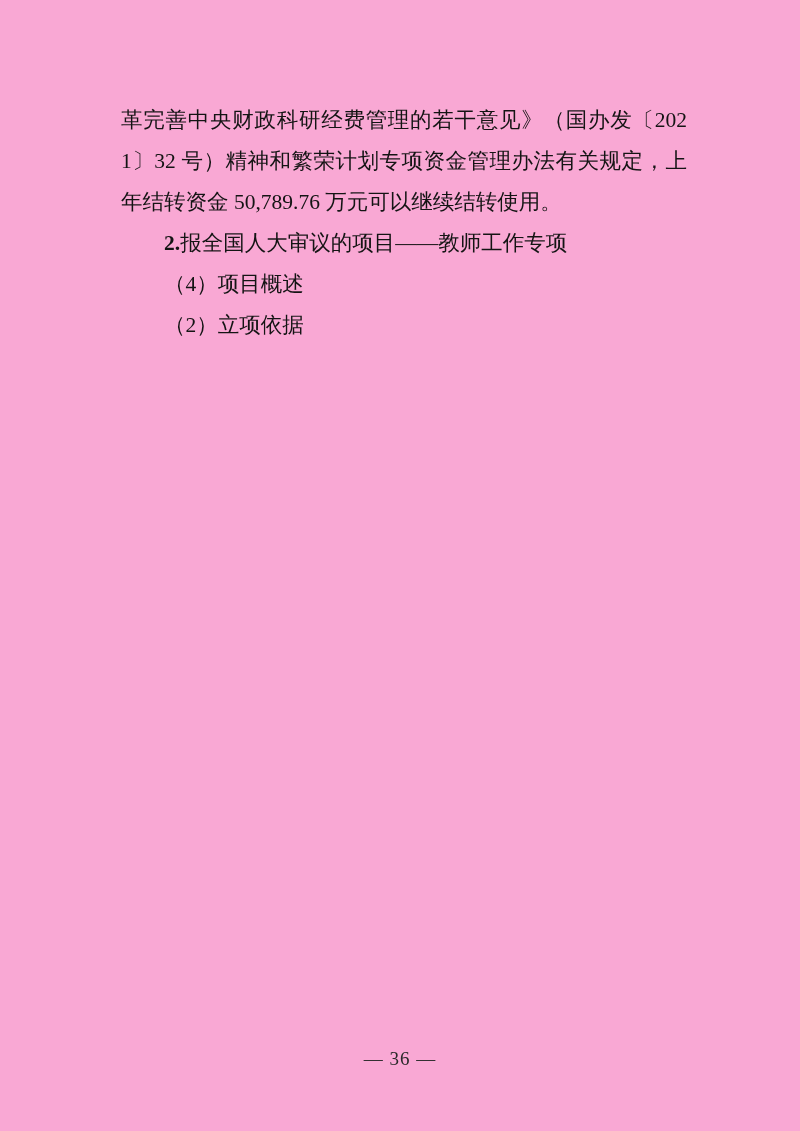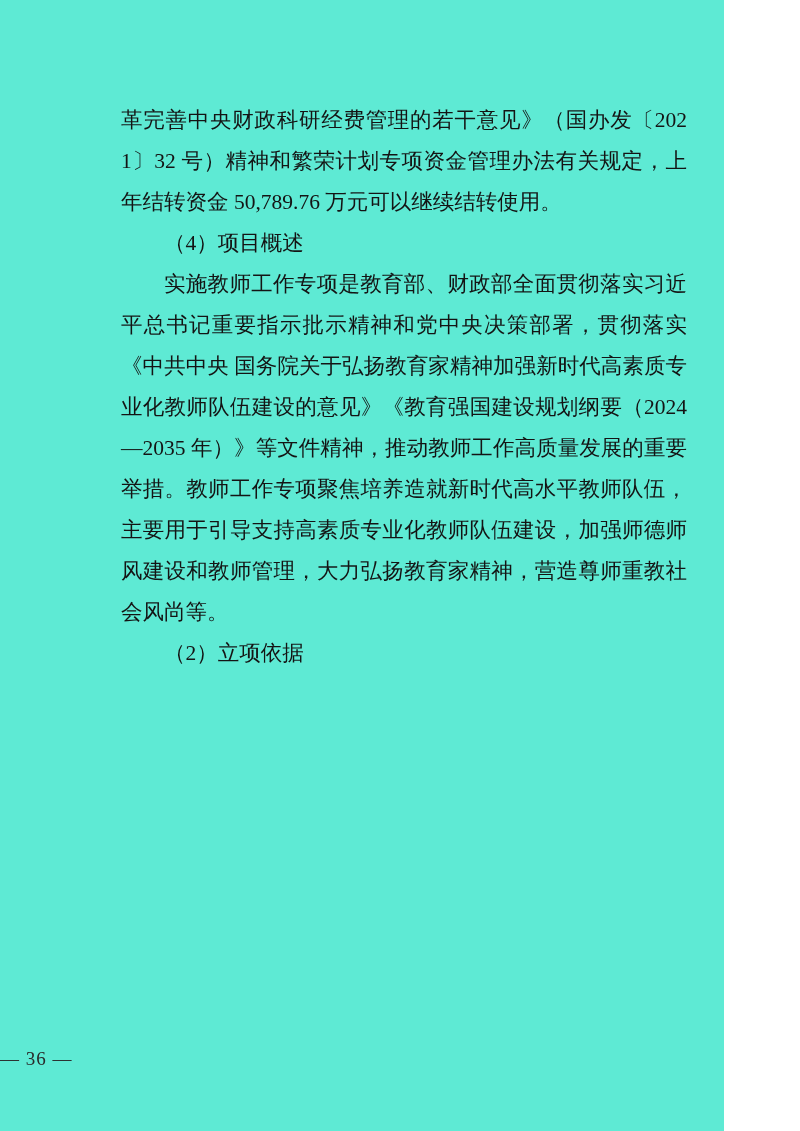--- a/index.html
+++ b/index.html
@@ -2,23 +2,23 @@
 <html lang="zh"><head>
 <meta charset="utf-8">
 <style>
   html, body {
     margin: 0;
     padding: 0;
     background: #ffffff;
   }
   .page {
     position: relative;
-    width: 724px;
+    width: 800px;
     height: 1131px;
-    background: #5eead4;
+    background: #f9a8d4;
     overflow: hidden;
     font-family: "Liberation Serif", serif;
     color: #141414;
   }
   .content {
     position: absolute;
     left: 121px;
     top: 100px;
     width: 566px;
   }
@@ -34,29 +34,30 @@
     text-indent: 43px;
   }
   .content p .num {
     font-weight: bold;
   }
   .page-number {
     position: absolute;
     left: 0;
     top: 1048px;
     width: 100%;
+    text-align: center;
     font-size: 19px;
     color: #2a2a2a;
     letter-spacing: 1px;
   }
 </style>
 </head>
 <body>
 
 <div class="page">
   <div class="content" id="doc-content">
       <p>革完善中央财政科研经费管理的若干意见》（国办发〔2021〕32 号）精神和繁荣计划专项资金管理办法有关规定，上年结转资金 50,789.76 万元可以继续结转使用。</p>
+      <p class="indent"><span class="num">2.</span><span>报全国人大审议的项目——教师工作专项</span></p>
       <p class="indent">（4）项目概述</p>
-      <p class="indent">实施教师工作专项是教育部、财政部全面贯彻落实习近平总书记重要指示批示精神和党中央决策部署，贯彻落实《中共中央 国务院关于弘扬教育家精神加强新时代高素质专业化教师队伍建设的意见》《教育强国建设规划纲要（2024—2035 年）》等文件精神，推动教师工作高质量发展的重要举措。教师工作专项聚焦培养造就新时代高水平教师队伍，主要用于引导支持高素质专业化教师队伍建设，加强师德师风建设和教师管理，大力弘扬教育家精神，营造尊师重教社会风尚等。</p>
       <p class="indent">（2）立项依据</p>
     </div>
   <div class="page-number">— 36 —</div>
 </div>
 
 </body></html>

